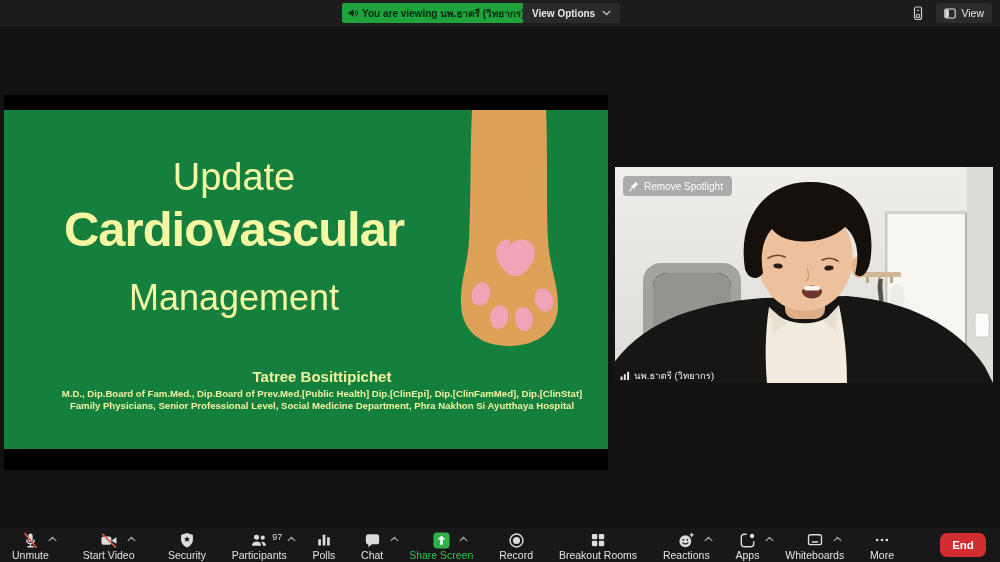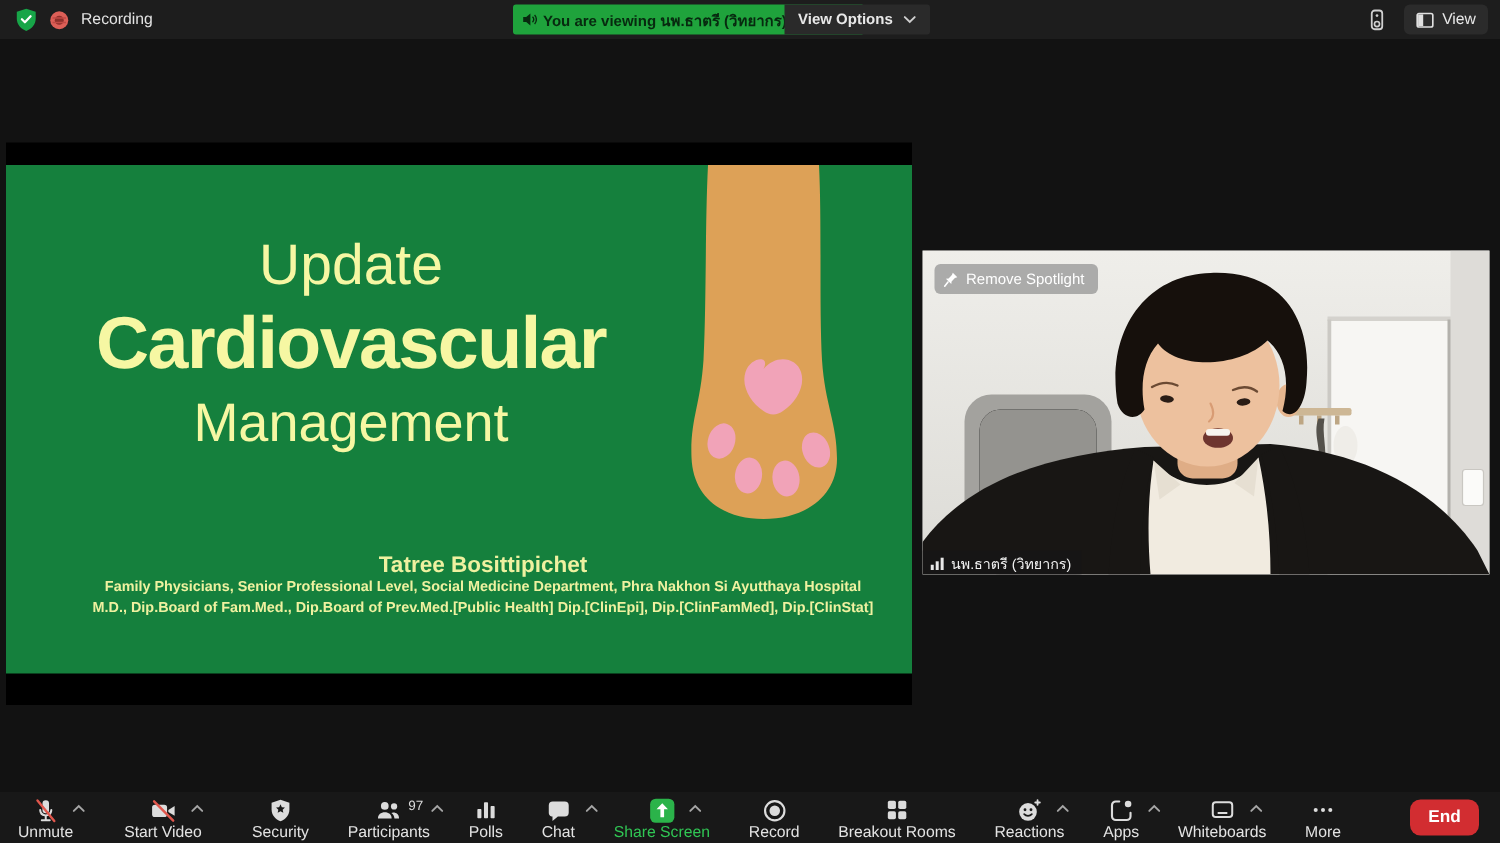--- a/index.html
+++ b/index.html
@@ -20,21 +20,21 @@
   .tb-right { position:absolute; right:8px; top:3px; height:20px; display:flex; align-items:center; gap:10px; }
   .view-btn { height:20px; padding:0 8px; background:#2b2b2b; border-radius:4px; display:flex; align-items:center; gap:5px;justify-content:space-between; }
   .view-btn span { color:#e8e8e8; font-size:10.5px; }
 
   
   .share-stage { position:absolute; left:4px; top:95px; width:604px; height:375px; background:#000; }
   .slide { position:absolute; left:0; top:15px; width:604px; height:339px; background:#15803d; overflow:hidden; }
   .slide-titles { position:absolute; left:0; top:0; width:460px; text-align:center; color:#f6f7a3; }
   .t1 { margin-top:46px; font-size:38px; font-weight:400; letter-spacing:0; }
   .t2 { margin-top:2px; font-size:49px; font-weight:700; letter-spacing:-1px; }
-  .t3 { margin-top:4px; font-size:36px; font-weight:400; }
+  .t3 { margin-top:20px; font-size:36px; font-weight:400; }
   .slide-credits { position:absolute; left:16px; top:258px; width:604px; text-align:center; color:#eff1a0; }
   .cr-name { font-size:15px; font-weight:700; }
   .cr-line { font-size:9.6px; font-weight:700; margin-top:3px; white-space:nowrap; }
   .paw { position:absolute; left:452px; top:0; }
 
   
   .video-tile { position:absolute; left:615px; top:167px; width:378px; height:216px; background:#e7e6e2; overflow:hidden; }
   .spotlight-pill { position:absolute; left:8px; top:9px; height:20px; padding:0 9px 0 6px; border-radius:4px;
                     background:rgba(145,145,145,.72); display:flex; align-items:center; gap:5px; cursor:pointer; }
   .spotlight-pill span { color:#fff; font-size:10px; }
@@ -53,36 +53,20 @@
   .tb-chevron { position:absolute; top:5px; right:-17px; line-height:0; }
   .end-btn { position:absolute; right:14px; top:5px; width:46px; height:24px; background:#d22d31; border:none;
              border-radius:7px; color:#fff; font-size:11.5px; font-weight:700; font-family:inherit; cursor:pointer; }
 </style>
 </head>
 <body>
 
 <div id="app">
 
   <div class="topbar">
-    <div class="tb-left">
-      <span style="line-height:0">
-        <svg width="15" height="16" viewBox="0 0 15 16">
-            <path d="M7.5 .8l6.3 2.1v4.6c0 3.9-2.7 6.7-6.3 8.1C3.9 14.2 1.2 11.4 1.2 7.5V2.9z" fill="#17a548"></path>
-            <path d="M4.6 7.8l2 2 3.8-4" fill="none" stroke="#fff" stroke-width="1.5" stroke-linecap="round" stroke-linejoin="round"></path>
-          </svg>
-      </span>
-      <span style="line-height:0">
-        <svg width="13" height="13" viewBox="0 0 13 13">
-            <circle cx="6.5" cy="6.5" r="6" fill="#dd5f57"></circle>
-            <circle cx="6.5" cy="6.5" r="3" fill="#8f2f2a"></circle>
-            <path d="M2 5h9M2 8h9" stroke="#c24a44" stroke-width="1"></path>
-          </svg>
-      </span>
-      <span class="rec-label">Recording</span>
-    </div>
 
     <div class="banner">
       <span style="line-height:0">
         <svg width="10" height="10" viewBox="0 0 10 10">
             <path d="M.8 3.4v3.2h2L5.6 9V1L2.8 3.4z" fill="#07290f"></path>
             <path d="M7 3.2a2.6 2.6 0 0 1 0 3.6M8.4 2a4.4 4.4 0 0 1 0 6" fill="none" stroke="#07290f" stroke-width=".9"></path>
           </svg>
       </span>
       <span>You are viewing นพ.ธาตรี (วิทยากร)'s screen</span>
     </div>
@@ -124,22 +108,22 @@
         <path d="M16 0 C14 40 15 90 13 130 C11 160 4 170 5 195 C6 222 26 236 53 236 C82 236 102 220 102 196 C102 172 94 160 92 130 C90 92 92 40 90 0 Z" fill="#dda157"></path>
         <path d="M53 136 c8 -10 22 -8 25 2 c3 9 -3 20 -12 26 c-4 3 -9 3 -13 0 c-9 -6 -15 -17 -12 -26 c3 -10 17 -12 12 -2 z" fill="#f1a3b8"></path>
         <ellipse cx="25" cy="184" rx="9" ry="12" transform="rotate(18 25 184)" fill="#f1a3b8"></ellipse>
         <ellipse cx="43" cy="207" rx="9" ry="12" transform="rotate(8 43 207)" fill="#f1a3b8"></ellipse>
         <ellipse cx="68" cy="209" rx="9" ry="12" transform="rotate(-8 68 209)" fill="#f1a3b8"></ellipse>
         <ellipse cx="88" cy="190" rx="9" ry="12" transform="rotate(-20 88 190)" fill="#f1a3b8"></ellipse>
       </svg>
 
       <div class="slide-credits">
         <div class="cr-name">Tatree Bosittipichet</div>
+        <div class="cr-line">M.D., Dip.Board of Fam.Med., Dip.Board of Prev.Med.[Public  Health] Dip.[ClinEpi], Dip.[ClinFamMed], Dip.[ClinStat]</div>
         <div class="cr-line" style="margin-top:1px">Family Physicians, Senior Professional Level, Social Medicine Department, Phra Nakhon Si Ayutthaya Hospital</div>
-        <div class="cr-line">M.D., Dip.Board of Fam.Med., Dip.Board of Prev.Med.[Public  Health] Dip.[ClinEpi], Dip.[ClinFamMed], Dip.[ClinStat]</div>
       </div>
     </div>
   </div>
 
   <div class="video-tile">
     <svg width="378" height="216" viewBox="0 0 378 216" style="position:absolute;left:0;top:0">
       <defs>
         <linearGradient id="wallg" x1="0" y1="0" x2="0" y2="1">
           <stop offset="0" stop-color="#efeeea"></stop>
             <stop offset="1" stop-color="#dcdbd6"></stop>

